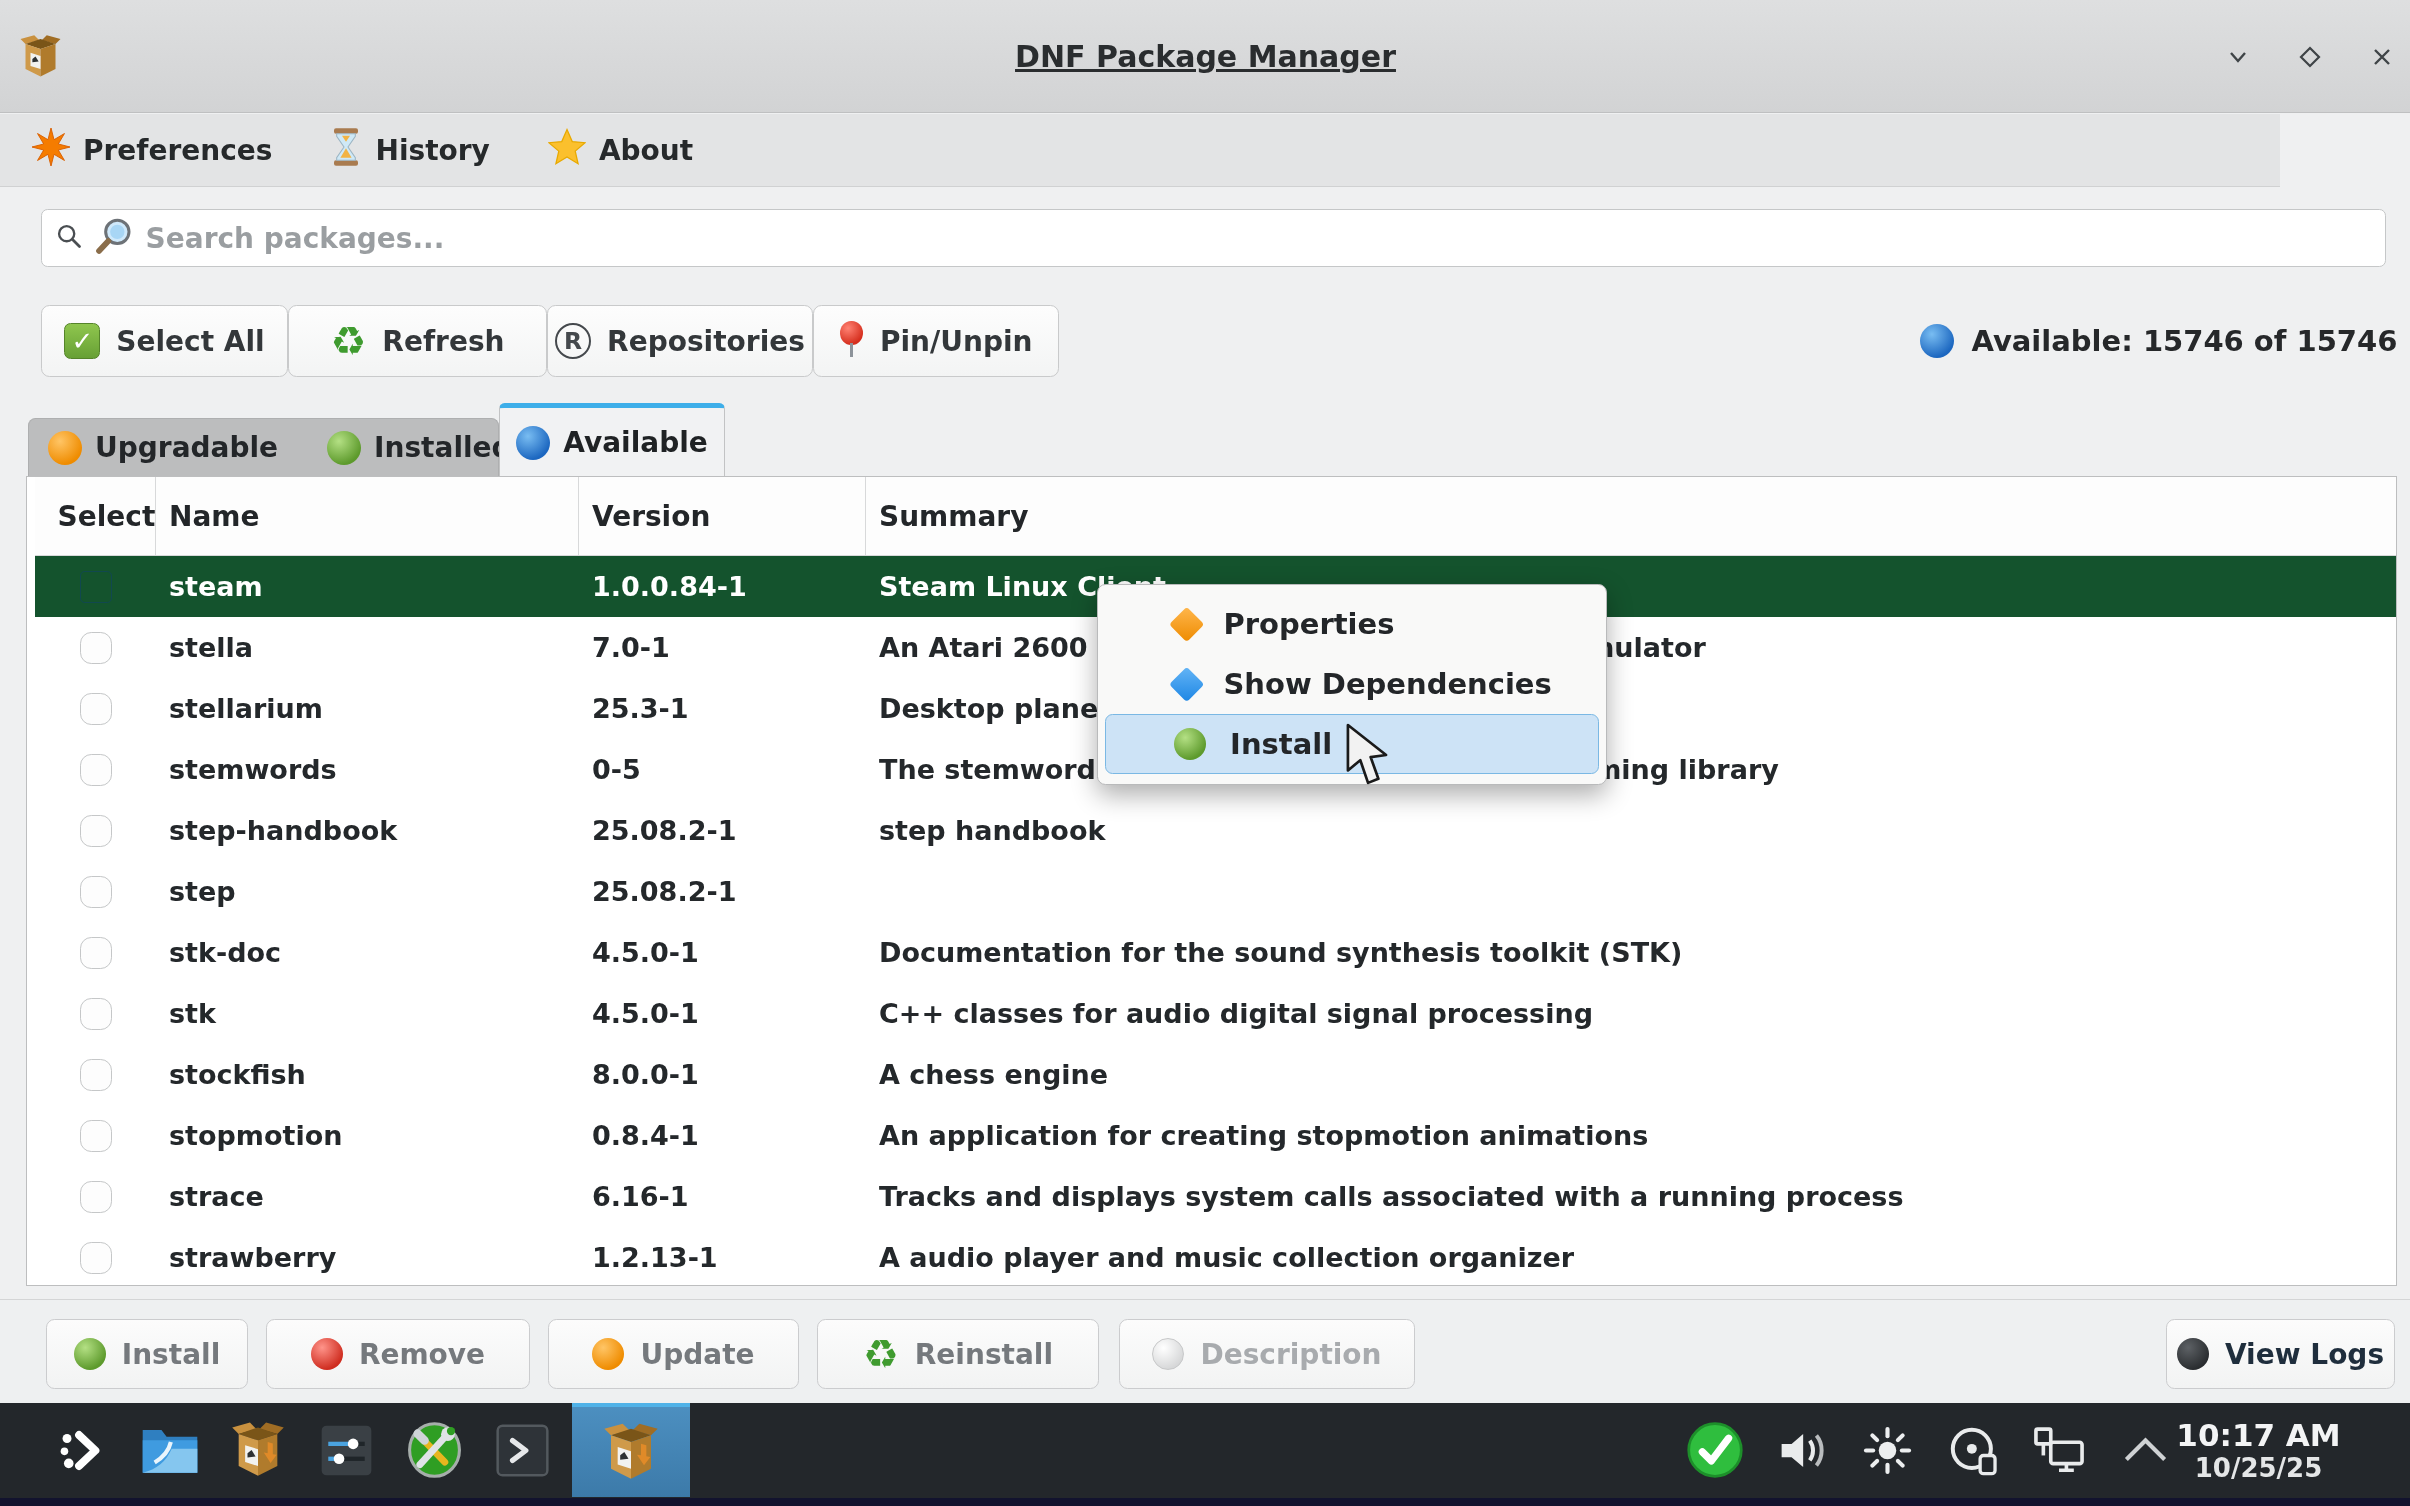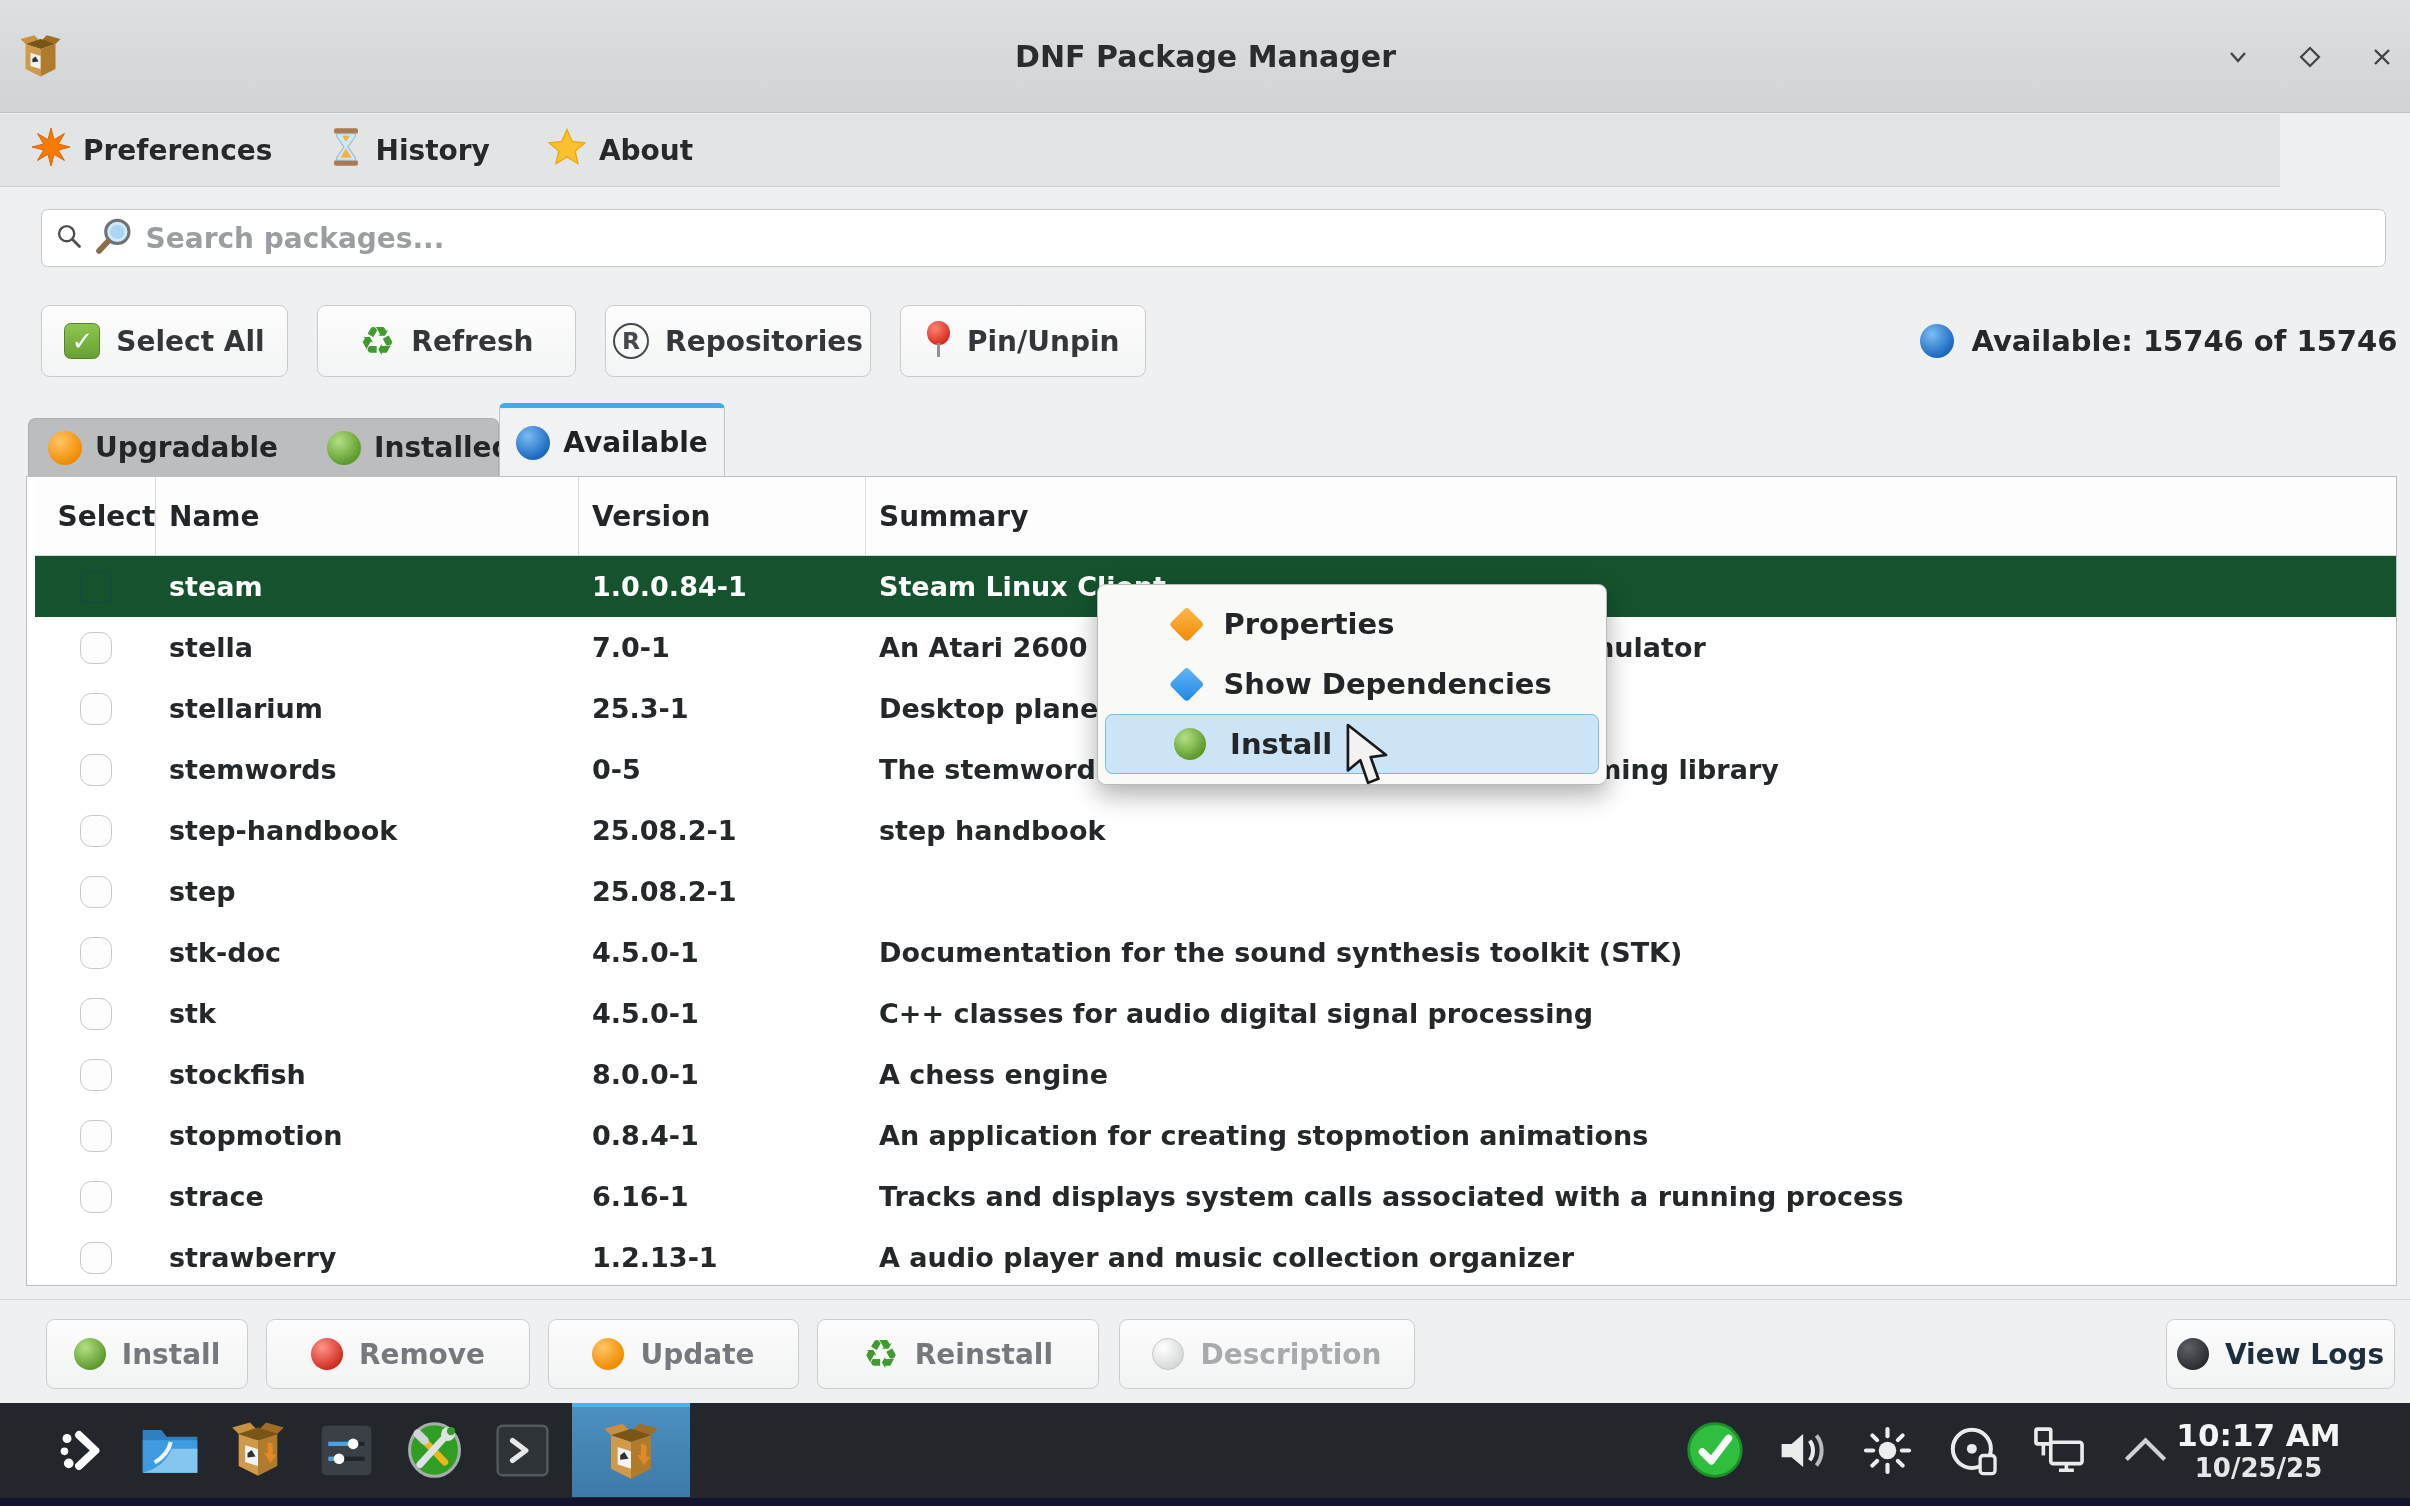--- a/index.html
+++ b/index.html
@@ -4,38 +4,38 @@
 <style>
   * { margin:0; padding:0; box-sizing:border-box; }
   body { background:#000; font-family:"DejaVu Sans", sans-serif; }
   .screen { position:relative; width:2411px; height:1507px; background:#eff0f1; overflow:hidden; }
 
   
   .titlebar { position:absolute; left:0; top:0; width:2411px; height:113px;
     background:linear-gradient(#dedfe0,#d2d3d4); border-bottom:0.9px solid #bfc0c1; }
   .titlebar .app-icon { position:absolute; left:19px; top:34px; }
   .titlebar .title { position:absolute; left:0; top:0; width:100%; height:113px; display:flex;
-    align-items:center; justify-content:center; font-size:30px; font-weight:700; color:#2a2d2f; }
+    align-items:center; justify-content:center; font-size:30px; font-weight:700; color:#2a2d2f;text-decoration:underline; }
   .win-controls { position:absolute; right:13px; top:0; height:113px; display:flex; align-items:center; gap:40px; }
   .win-btn { width:32px; height:32px; display:flex; align-items:center; justify-content:center; cursor:default; }
 
   
   .menubar { position:absolute; left:0; top:114px; width:2280px; height:73px; background:#e3e4e5;
     border-bottom:0.9px solid #d0d1d2; display:flex; align-items:center; padding-left:32px; gap:58px; }
   .menu-item { display:flex; align-items:center; gap:13px; font-size:28px; font-weight:600; color:#26292b; }
 
   
   .search-box { position:absolute; left:41px; top:209px; width:2345px; height:58px; background:#ffffff;
     border:1.9px solid #c5c7c8; border-radius:6.6px; display:flex; align-items:center; padding-left:13px; gap:11.3px; }
   .search-box input { flex:1; border:none; outline:none; background:transparent; font-family:inherit;
     font-size:28px; font-weight:600; color:#33373a; }
   .search-box input::placeholder { color:#9a9ea1; font-weight:600; }
 
   
-  .toolbar { position:absolute; left:41px; top:305px; width:2362px; height:72px; display:flex; gap:29px; align-items:center; }
+  .toolbar { position:absolute; left:41px; top:305px; width:2362px; height:72px; display:flex; align-items:center; }
   .tb-btn { height:72px; background:linear-gradient(#fdfdfd,#f3f4f4); border:1.9px solid #c9cacb; border-radius:8.5px;
     display:flex; align-items:center; justify-content:center; gap:16px; font-size:28px; font-weight:600; color:#33373a; }
   .available-status { margin-left:auto; display:flex; align-items:flex-end; gap:17px;
     font-size:29px; font-weight:700; color:#26282a; padding-right:5.6px; }
 
   
   .tabs { position:absolute; left:28px; top:403px; width:2354px; height:73px; }
   .tab-strip { position:absolute; left:0; top:15px; width:471px; height:58px; background:#bcbdbe;
     border-radius:7.5px 7.5px 0 0; border:0.9px solid #aeafb0; border-bottom:none; display:flex; align-items:center;
     padding:0 19px; gap:49px; }

